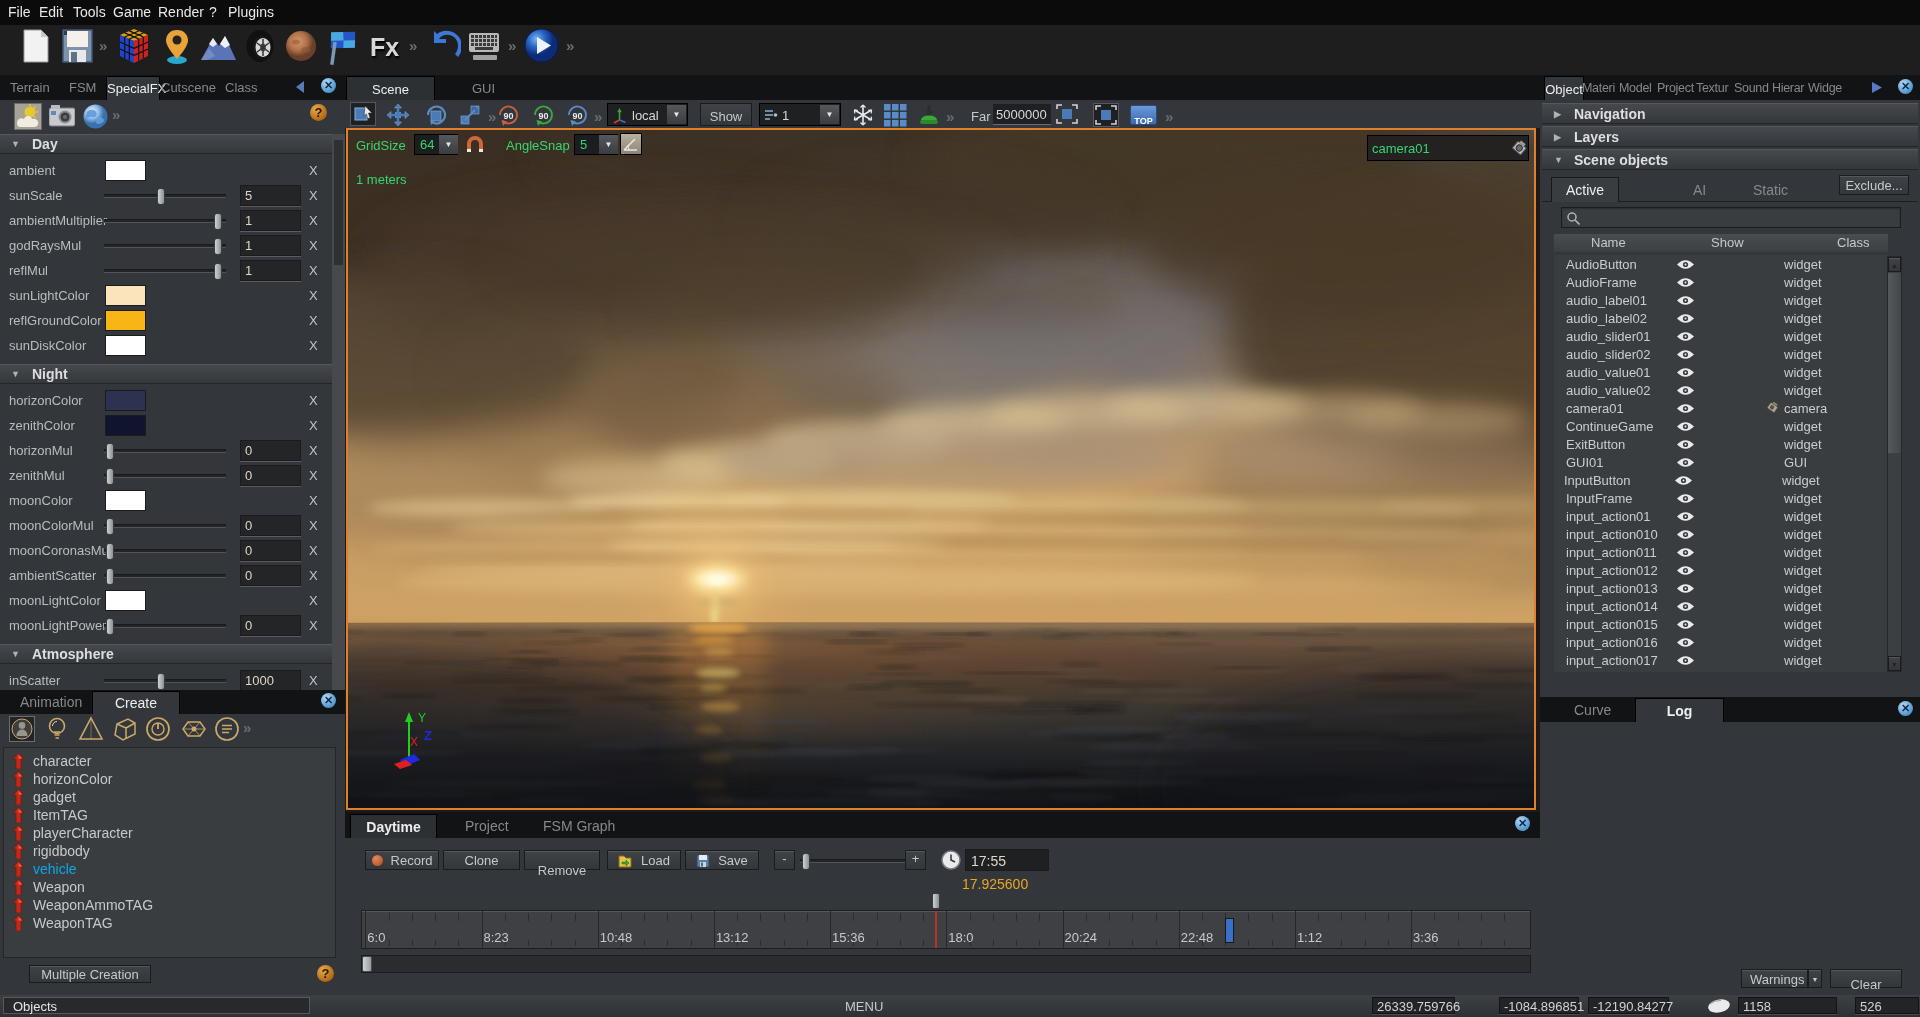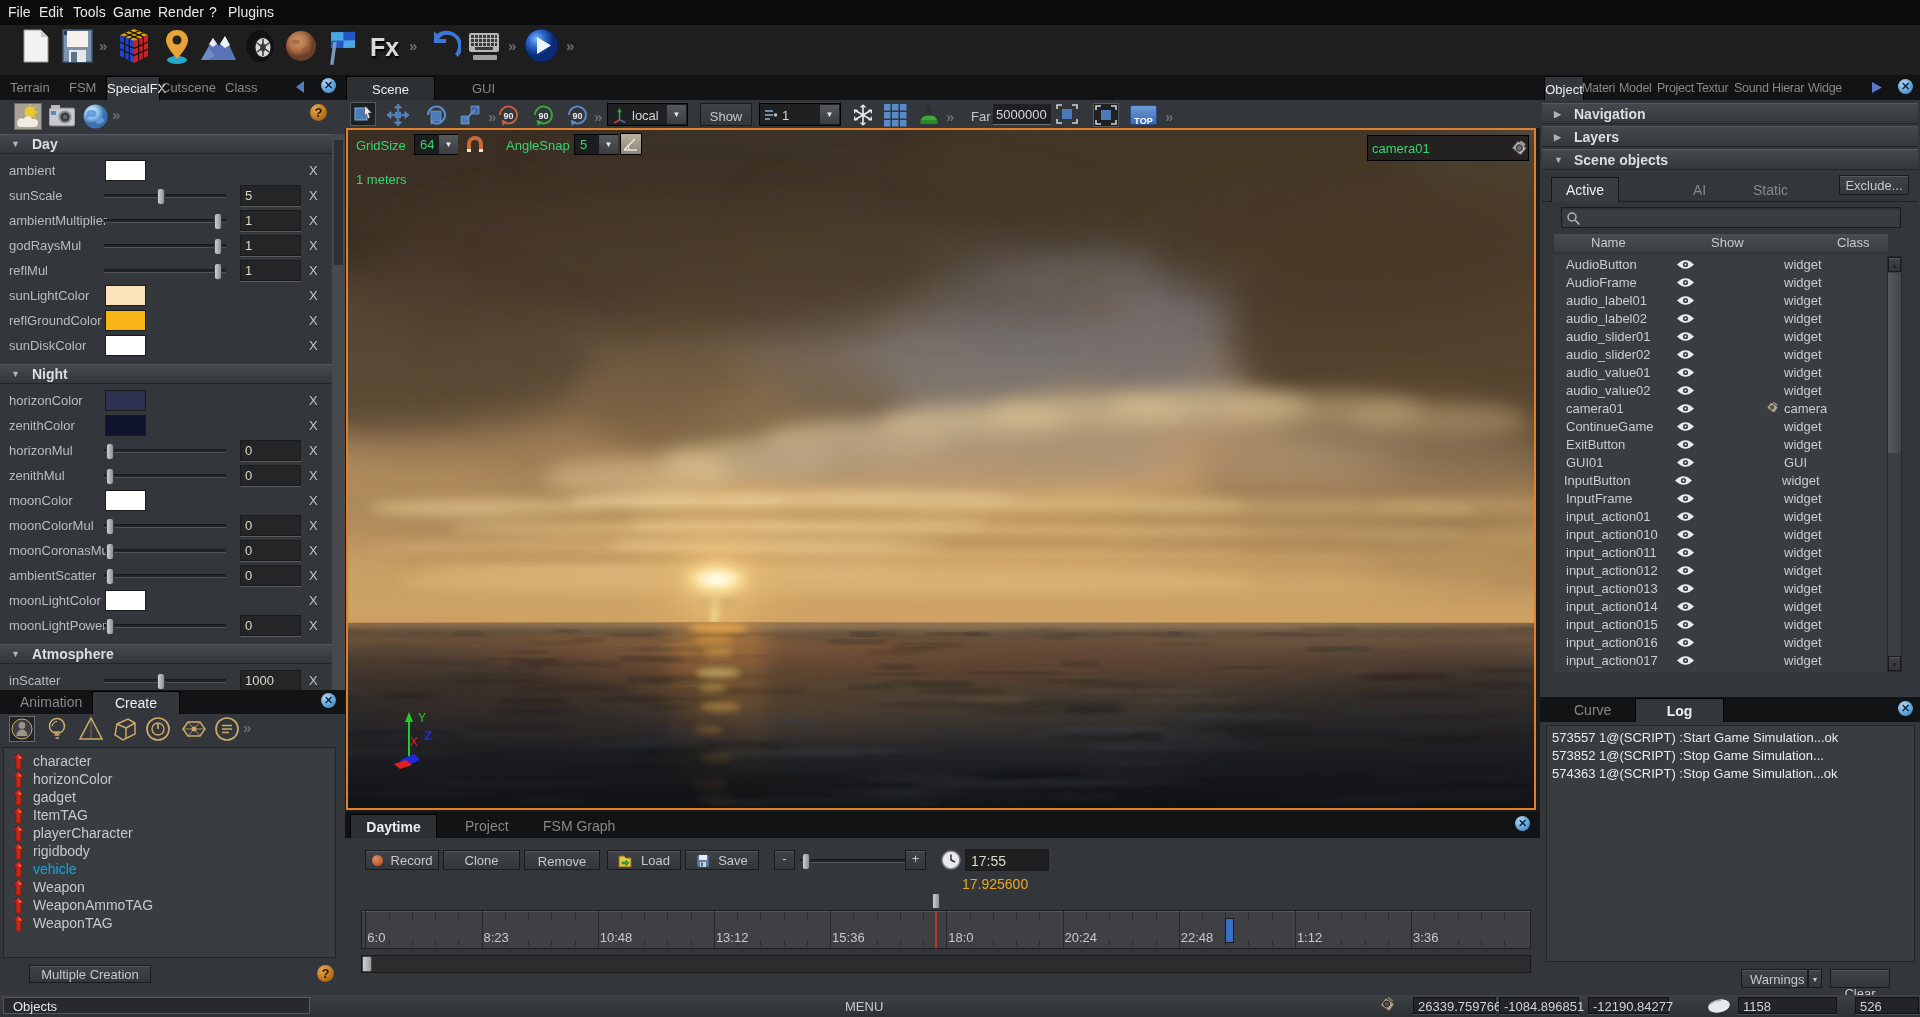--- a/index.html
+++ b/index.html
@@ -1096,21 +1096,21 @@
         <span class="abs tab-label" style="left:198px;top:6px;font-size:14px">FSM Graph</span>
         <div class="abs closec" style="left:1170px;top:4px">✕</div>
       </div>
       <div class="abs btn" style="left:20px;top:38px;width:74px;height:20px;font-size:13px;
         padding-top:2px"><span style="display:inline-block;width:11px;height:11px;
         border-radius:50%;background:radial-gradient(circle at 35% 30%,#e08a60,#b04818);
         margin-right:8px;vertical-align:-1px"></span>Record</div>
       <div class="abs btn" style="left:98px;top:38px;width:77px;height:20px;font-size:13px;
         padding-top:2px">Clone</div>
       <div class="abs btn" style="left:179px;top:38px;width:76px;height:20px;font-size:13px;
-        padding-top:3px">Remove</div>
+        padding-top:12px">Remove</div>
       <div class="abs btn" style="left:262px;top:38px;width:74px;height:20px;font-size:13px;
         padding-top:2px"><svg style="vertical-align:-3px;margin-right:8px" width="15" height="14" viewBox="0 0 15 14">
             <path d="M1 2 h5 l2 2 h5 v9 h-12 z" fill="#e8c24a" stroke="#8a6a10"></path>
         <path d="M4 8 l4 0 0 -2 3 3 -3 3 0 -2 -4 0 z" fill="#3aa83a" stroke="#1a6a1a" stroke-width="0.5"></path>
           </svg>Load</div>
       <div class="abs btn" style="left:340px;top:38px;width:74px;height:20px;font-size:13px;
         padding-top:2px"><svg style="vertical-align:-3px;margin-right:8px" width="14" height="14" viewBox="0 0 14 14">
             <path d="M1 1 h12 v12 h-12 z" fill="#5a80a8" stroke="#2c4a6a"></path>
         <rect x="3" y="1" width="8" height="5" fill="#e8eaec"></rect>
             <rect x="4" y="8" width="6" height="5" fill="#d0d3d6"></rect>
@@ -1488,44 +1488,39 @@
         <span class="abs" style="left:230px;top:2px;font-size:13px;color:#c9ccd0">widget</span>
       </div>
       <div class="abs" style="left:347px;top:181px;width:15px;height:416px;background:#3c3f42;border:1px solid #26282a"></div>
       <div class="abs btn" style="left:348px;top:182px;width:13px;height:15px;font-size:7px;color:#222;padding-top:4px">▲</div>
       <div class="abs" style="left:348px;top:198px;width:13px;height:180px;background:linear-gradient(90deg,#55585c,#44474a)"></div>
       <div class="abs btn" style="left:348px;top:581px;width:13px;height:15px;font-size:7px;color:#222;padding-top:4px">▼</div>
       <div class="abs tabstrip" style="left:0;top:622px;width:380px;height:25px"></div>
       <span class="abs tab-label" style="left:34px;top:627px;font-size:14px">Curve</span>
       <div class="abs tab-active" style="left:95px;top:623px;width:89px;height:24px;font-size:14px;font-weight:bold;text-align:center;padding-top:4px">Log</div>
       <div class="abs closec" style="left:358px;top:626px">✕</div>
-      <div class="abs" style="left:6px;top:650px;width:369px;height:237px;background:#3a3d40;border:1px solid #232527">
-        <div class="abs" style="left:5px;top:4px;font-size:13px;color:#e8eaec;white-space:nowrap">573557 1@(SCRIPT) :Start Game Simulation...ok</div>
-        <div class="abs" style="left:5px;top:22px;font-size:13px;color:#e8eaec;white-space:nowrap">573852 1@(SCRIPT) :Stop Game Simulation...</div>
-        <div class="abs" style="left:5px;top:40px;font-size:13px;color:#e8eaec;white-space:nowrap">574363 1@(SCRIPT) :Stop Game Simulation...ok</div>
-      </div>
       <div class="abs btn" style="left:201px;top:894px;width:67px;height:19px;font-size:13px;padding-top:2px;text-align:left;padding-left:8px">Warnings</div>
       <div class="abs btn" style="left:268px;top:894px;width:14px;height:19px;font-size:7px;padding-top:6px">▼</div>
-      <div class="abs btn" style="left:290px;top:894px;width:60px;height:19px;font-size:13px;padding-top:16px">Clear</div>
+      <div class="abs btn" style="left:290px;top:894px;width:72px;height:19px;font-size:13px;padding-top:7px">Clear</div>
     </div>
 
   <div id="status" class="abs" style="left:0;top:995px;width:1920px;height:22px;
     background:linear-gradient(#3e4144,#2e3134)">
       <div class="abs" style="left:3px;top:2px;width:307px;height:17px;background:#28292b;border:1px solid #55585c">
         <span class="abs" style="left:9px;top:1px;font-size:13px;color:#e4e6e8">Objects</span>
       </div>
       <div class="abs" style="left:845px;top:4px;font-size:13px;color:#c6c9cc">MENU</div>
       <svg class="abs" style="left:1380px;top:2px" width="19" height="17" viewBox="0 0 19 17">
         <g transform="rotate(35 9 8)">
           <rect x="2" y="4" width="11" height="9" rx="1" fill="#a8a294" stroke="#3c3830"></rect>
           <circle cx="6.5" cy="8.5" r="2.8" fill="#55504a" stroke="#222"></circle>
           <rect x="4" y="1.5" width="6" height="2.5" fill="#777164"></rect>
         </g>
       </svg>
-      <div class="abs" style="left:1413px;top:2px;width:83px;height:17px;background:#222426;border:1px solid #121314;box-shadow:0 1px 0 #4a4d50">
+      <div class="abs" style="left:1372px;top:2px;width:83px;height:17px;background:#222426;border:1px solid #121314;box-shadow:0 1px 0 #4a4d50">
         <span class="abs" style="left:4px;top:1px;font-size:13px;color:#d0d3d6">26339.759766</span>
       </div>
       <div class="abs" style="left:1499px;top:2px;width:80px;height:17px;background:#222426;border:1px solid #121314;box-shadow:0 1px 0 #4a4d50">
         <span class="abs" style="left:4px;top:1px;font-size:13px;color:#d0d3d6">-1084.896851</span>
       </div>
       <div class="abs" style="left:1588px;top:2px;width:81px;height:17px;background:#222426;border:1px solid #121314;box-shadow:0 1px 0 #4a4d50">
         <span class="abs" style="left:4px;top:1px;font-size:13px;color:#d0d3d6">-12190.84277</span>
       </div>
       <svg class="abs" style="left:1707px;top:3px" width="25" height="15" viewBox="0 0 25 15">
         <ellipse cx="12" cy="8" rx="11" ry="6.5" fill="#e8eaec" transform="rotate(-12 12 8)"></ellipse>

